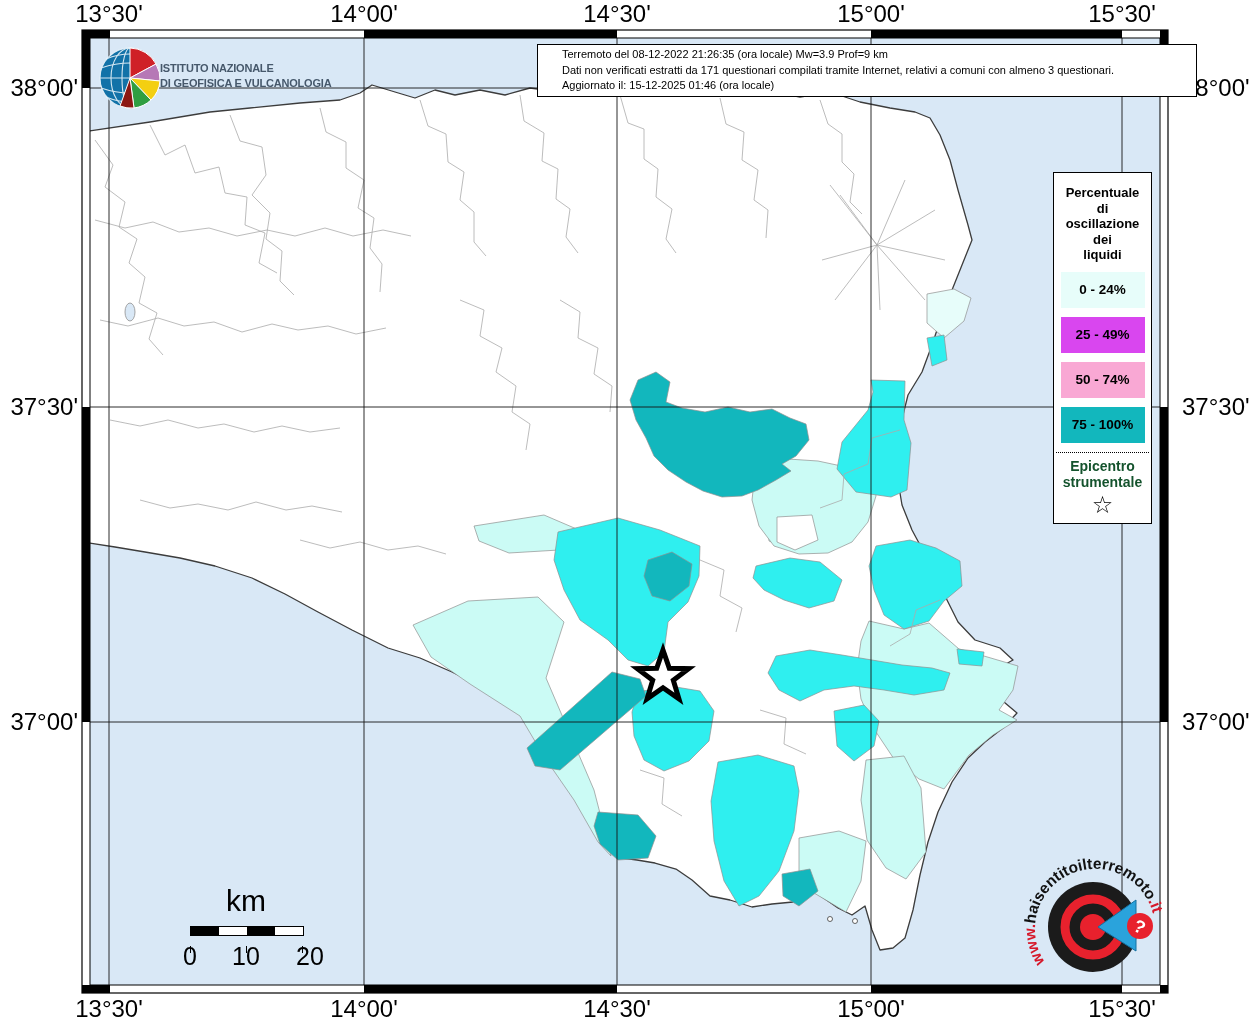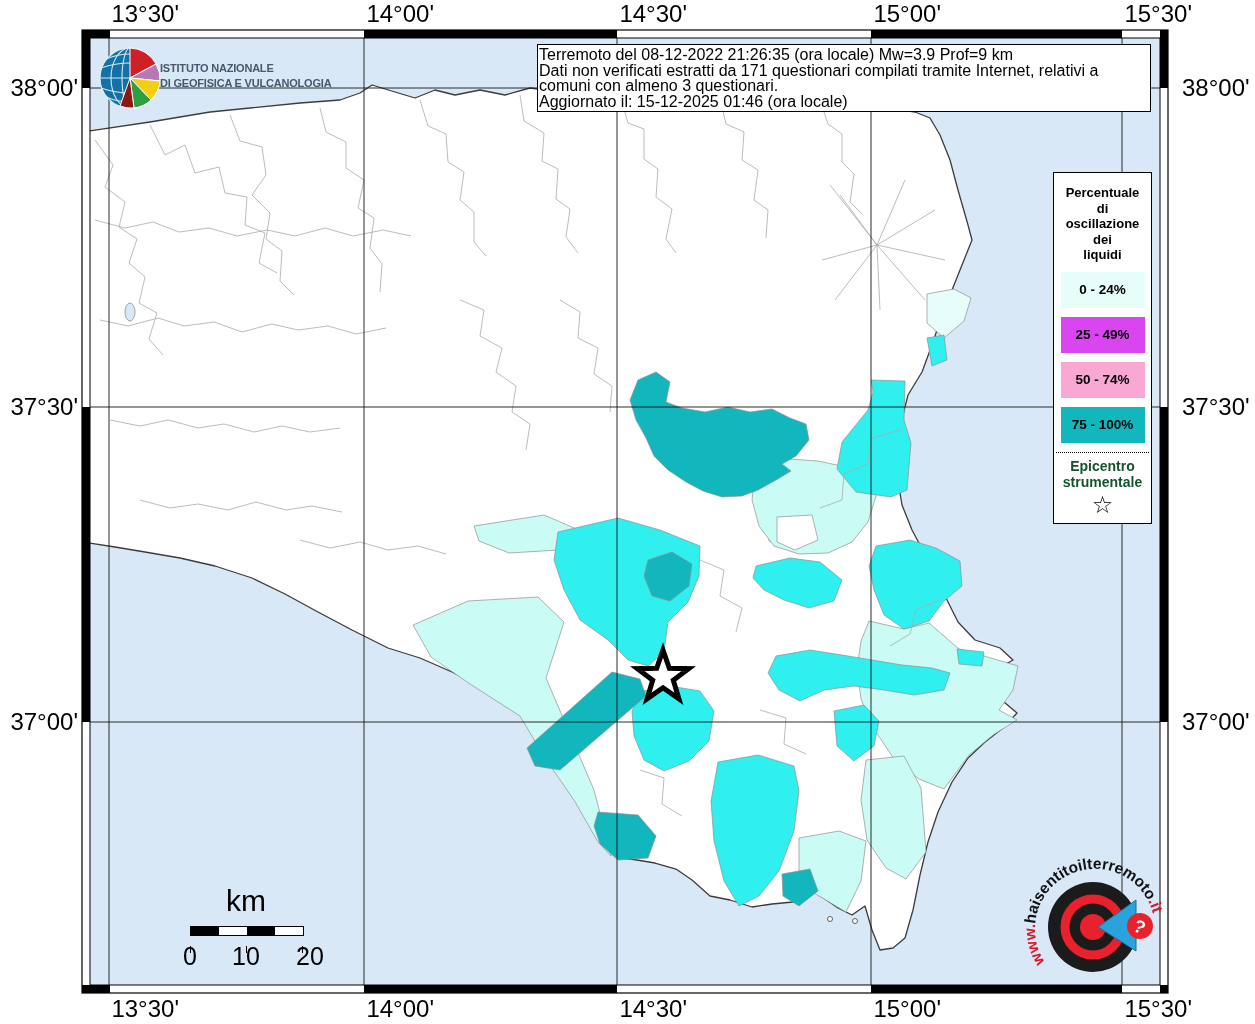--- a/index.html
+++ b/index.html
@@ -1,25 +1,25 @@
 <!DOCTYPE html>
 <html><head>
 <meta charset="utf-8">
 <style>
   html,body{margin:0;padding:0;background:#ffffff;}
   #stage{position:relative;width:1255px;height:1024px;background:#ffffff;overflow:hidden;
          font-family:"Liberation Sans", sans-serif;}
   #mapsvg{position:absolute;left:0;top:0;}
-  .lonlabel{position:absolute;top:0;width:140px;margin-left:-70px;text-align:right;
+  .lonlabel{position:absolute;top:0;width:140px;margin-left:-70px;text-align:center;
             font-size:24px;color:#000;}
   .lonlabel.bottom{top:995px;}
   .latlabel{position:absolute;left:2px;width:76px;text-align:right;font-size:24px;color:#000;}
   .latlabel.right{left:1182px;text-align:left;}
   #titlebox{position:absolute;left:537px;top:44px;width:610px;background:#ffffff;
-            border:1.5px solid #000;padding:2px 1px;font-size:16px;line-height:15.6px;color:#000;}
+            border:1.5px solid #000;padding:2px 24px;font-size:11px;line-height:15.6px;color:#000;}
   #legend{position:absolute;left:1053px;top:172px;width:97px;background:#ffffff;
           border:1.5px solid #000;text-align:center;padding-bottom:5px;}
   #legend .ltitle{font-size:13px;font-weight:bold;line-height:15.5px;color:#000;}
   #legend .ltitle:first-child{margin-top:12px;}
   .swatch{width:84px;height:36px;margin:9px auto 0 auto;font-size:13.5px;font-weight:bold;
           line-height:36px;color:#000;text-align:center;}
   #legend .divider{border-top:1.5px dotted #000;margin:9px 2px 5px 2px;}
   #legend .epi{font-size:14px;font-weight:bold;line-height:16px;color:#14532d;}
   #legend .star-glyph{font-size:24px;line-height:26px;color:#000;margin-top:2px;}
   #ingv-text{position:absolute;left:160px;top:61px;font-size:11px;font-weight:bold;

